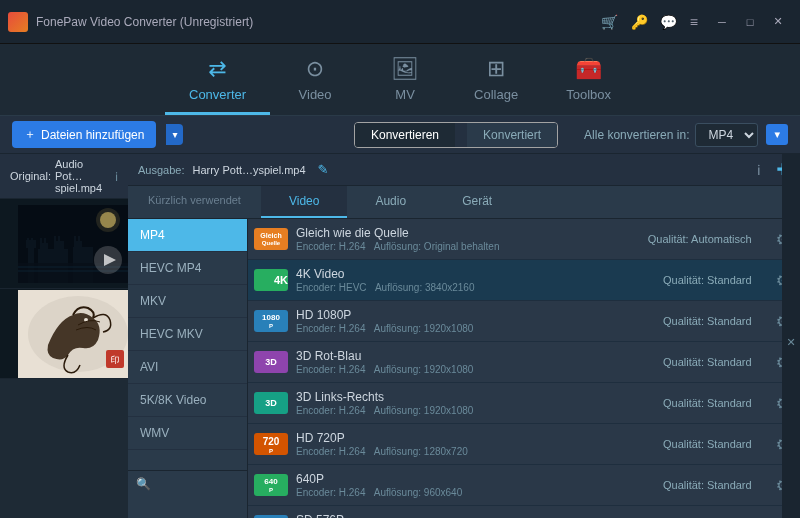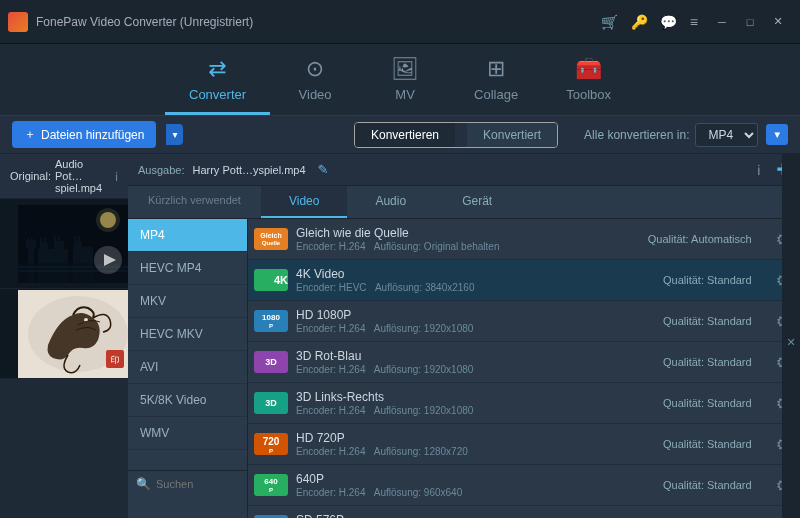--- a/index.html
+++ b/index.html
@@ -507,21 +507,20 @@
             <div class="format-sidebar-item">HEVC MP4</div>
             <div class="format-sidebar-item">MKV</div>
             <div class="format-sidebar-item">HEVC MKV</div>
             <div class="format-sidebar-item">AVI</div>
             <div class="format-sidebar-item">5K/8K Video</div>
             <div class="format-sidebar-item">WMV</div>
           </div>
         <div style="flex:1;min-height:20px;background:#2a3a4a;"></div>
         <div class="format-sidebar-search">
           <span class="search-icon-sm">🔍</span>
-          <input type="text" placeholder="Suchen" style="">
         </div>
       </div>
 
       <div class="format-options" id="format-options-container">
       <div class="format-option-row">
             <div class="format-badge badge-source" style="background: rgb(230, 126, 34); flex-direction: column; font-size: 7px;">
               <span style="font-size:7px;line-height:1.2">Gleich</span>
               <span style="font-size:6px">Quelle</span>
             </div>
             <div class="format-option-info">

